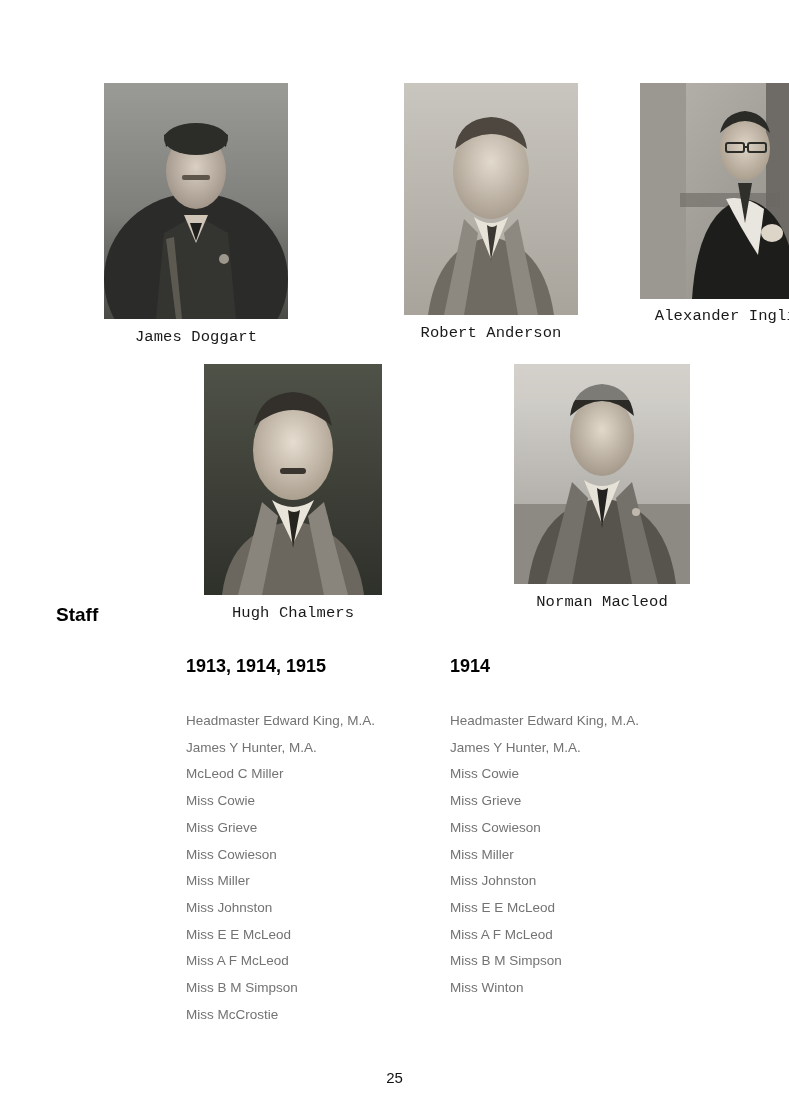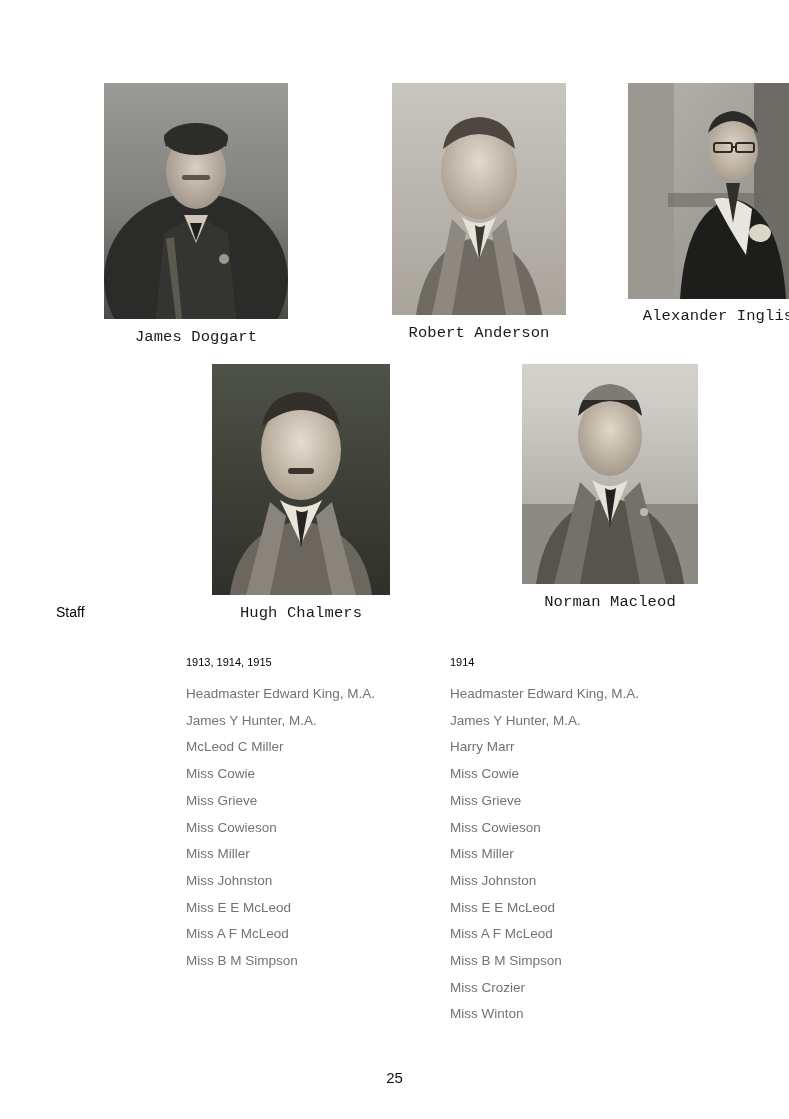--- a/index.html
+++ b/index.html
@@ -45,58 +45,58 @@
     margin-top: 9px;
     font-size: 15.5px;
     color: #1a1a1a;
     text-align: center;
     letter-spacing: 0.1px;
     font-family: Liberation Mono, monospace;
   }
 
   
   #row-top { left: 64px; top: 67px; }
-  #row-bottom { left: 172px; top: 348px; }
-
-  .fig-doggart { margin-right: 48px; }
+  #row-bottom { left: 164px; top: 348px; }
+
+  .fig-doggart { margin-right: 60px; }
   .fig-anderson { margin-right: 22px; padding-left: 16px; }
   .fig-inglis { }
 
   .fig-chalmers { margin-right: 92px; }
 
   .p-doggart { width: 184px; height: 236px; }
   .p-anderson { width: 174px; height: 232px; }
   .p-inglis { width: 180px; height: 216px; }
   .p-chalmers { width: 178px; height: 231px; }
   .p-macleod { width: 176px; height: 220px; }
 
   .fig-inglis .caption { margin-top: 8px; }
 
   
   #staff-heading {
     position: absolute;
     left: 56px;
     top: 604px;
-    font-size: 14px;
-    font-weight: normal;
+    font-size: 19px;
+    font-weight: bold;
     color: #000;
   }
 
   
   #staff-lists {
     position: absolute;
     left: 186px;
     top: 656px;
     display: flex;
   }
   .staff-col { width: 264px; }
   .col-title {
-    font-size: 11px;
-    font-weight: normal;
-    margin-bottom: 13px;
+    font-size: 18px;
+    font-weight: bold;
+    margin-bottom: 31px;
     color: #000;
   }
   .staff-item {
     font-size: 13.5px;
     line-height: 26.7px;
     color: #737373;
     white-space: nowrap;
   }
 
   
@@ -274,35 +274,34 @@
       <div class="staff-item">James Y Hunter, M.A.</div>
       <div class="staff-item">McLeod C Miller</div>
       <div class="staff-item">Miss Cowie</div>
       <div class="staff-item">Miss Grieve</div>
       <div class="staff-item">Miss Cowieson</div>
       <div class="staff-item">Miss Miller</div>
       <div class="staff-item">Miss Johnston</div>
       <div class="staff-item">Miss E E McLeod</div>
       <div class="staff-item">Miss A F McLeod</div>
       <div class="staff-item">Miss B M Simpson</div>
+      <div class="staff-item">Miss McCrostie</div>
     </div>
 
     <div class="staff-col">
       <div class="col-title">1914</div>
       <div class="staff-item">Headmaster Edward King, M.A.</div>
       <div class="staff-item">James Y Hunter, M.A.</div>
-      <div class="staff-item">Harry Marr</div>
       <div class="staff-item">Miss Cowie</div>
       <div class="staff-item">Miss Grieve</div>
       <div class="staff-item">Miss Cowieson</div>
       <div class="staff-item">Miss Miller</div>
       <div class="staff-item">Miss Johnston</div>
       <div class="staff-item">Miss E E McLeod</div>
       <div class="staff-item">Miss A F McLeod</div>
       <div class="staff-item">Miss B M Simpson</div>
-      <div class="staff-item">Miss Crozier</div>
       <div class="staff-item">Miss Winton</div>
     </div>
   </div>
 
   <div id="page-number">25</div>
 
 </div>
 
 </body></html>

